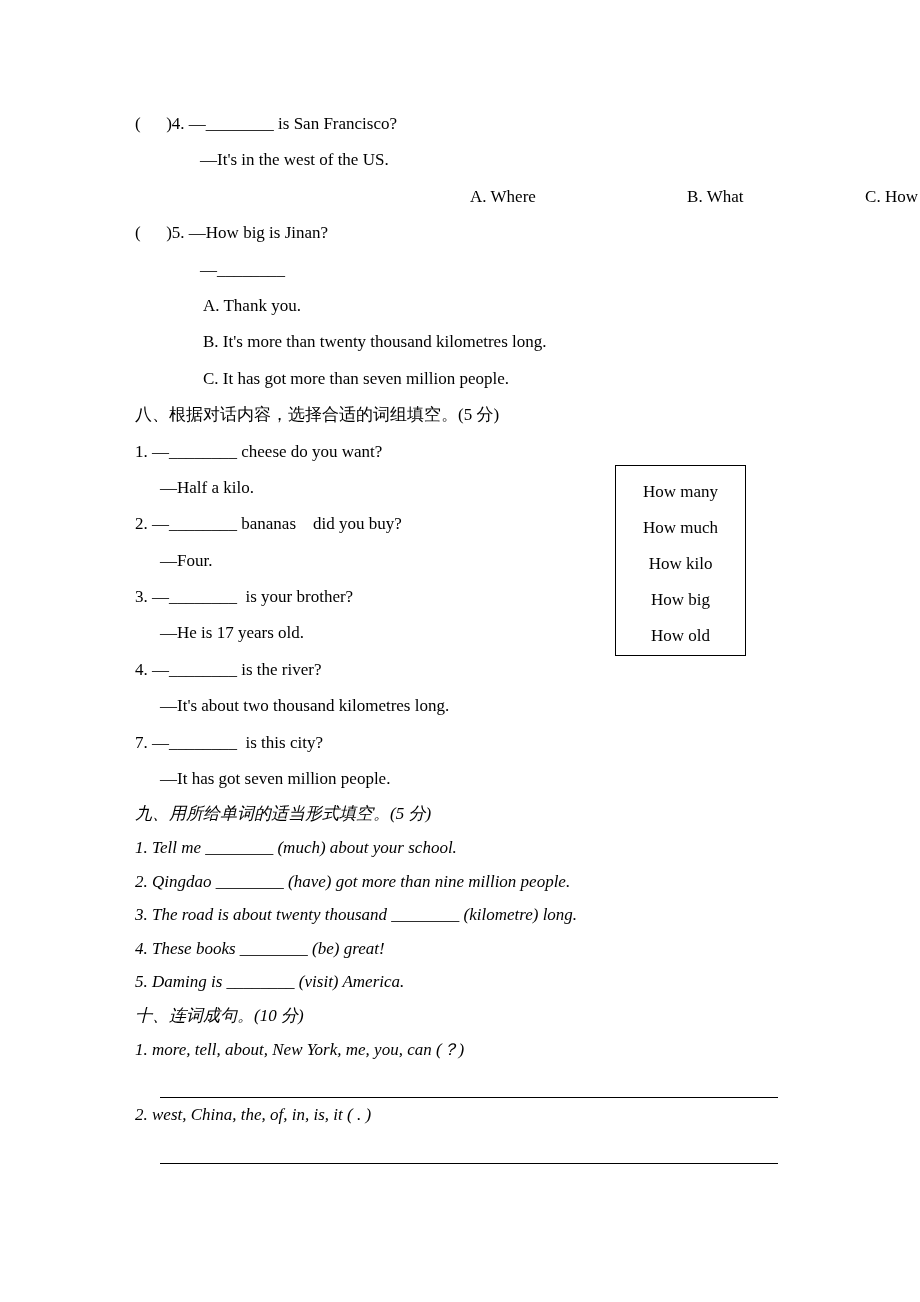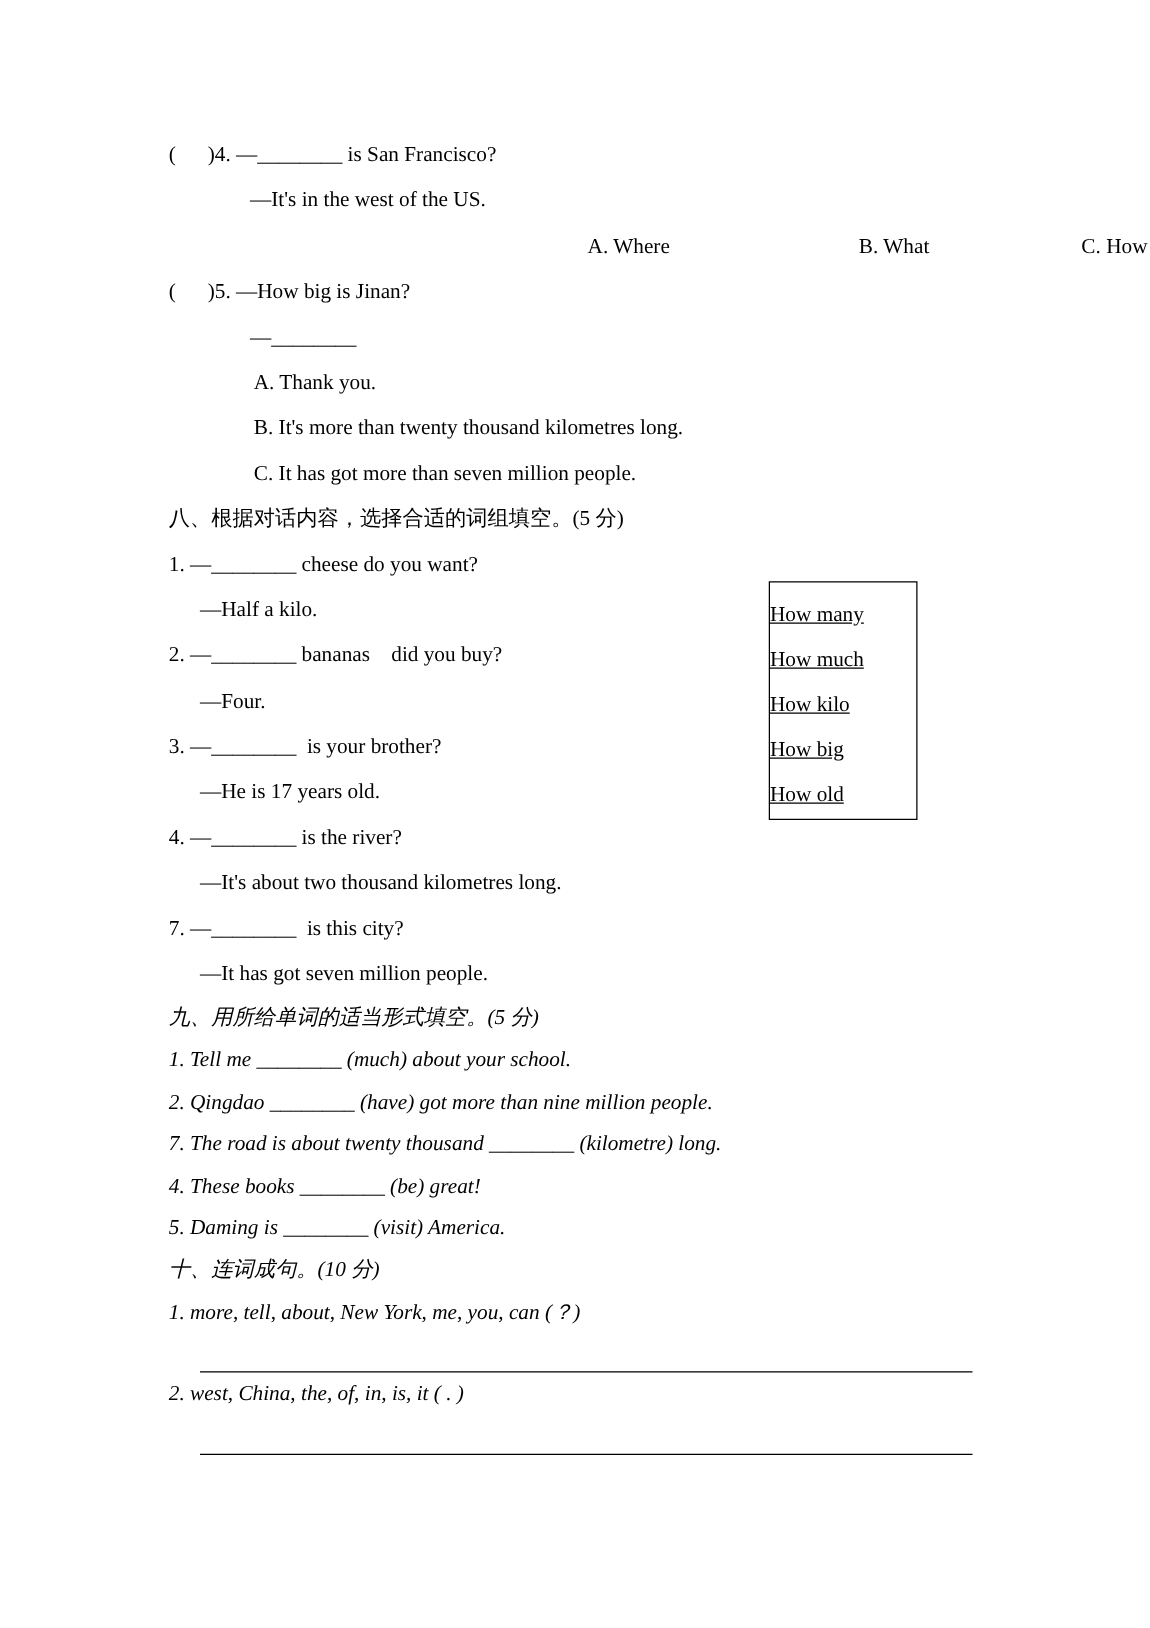--- a/index.html
+++ b/index.html
@@ -21,23 +21,23 @@
   }
   .tight { height:33.6px; line-height:33.6px;font-style:italic; }
   .indent-reply { padding-left:65px; }
   .indent-opt  { padding-left:68px;justify-content:flex-end; }
   .indent-sm   { padding-left:25px; }
   .opt-row { display:flex; }
   .opt-a { width:217px; }
   .opt-b { width:178px; }
   .word-box {
     position:absolute; left:615px; top:465px;
-    width:119px; height:191px;
+    width:131px; height:191px;
     border:1.5px solid #000;
-    padding-top:8px;text-decoration:underline;
+    text-align:center; padding-top:8px;
   }
   .wb-line { height:36px; line-height:36px; white-space:pre; }
   .answer-line {
     height:32px; width:618px; margin-left:25px;
     border-bottom:1px solid #000;
   }
 </style>
 </head>
 <body>
 
@@ -66,21 +66,21 @@
   <div class="line">3. —________  is your brother?</div>
   <div class="line indent-sm">—He is 17 years old.</div>
   <div class="line">4. —________ is the river?</div>
   <div class="line indent-sm">—It's about two thousand kilometres long.</div>
   <div class="line">7. —________  is this city?</div>
   <div class="line indent-sm">—It has got seven million people.</div>
 
   <div class="line tight">九、用所给单词的适当形式填空。(5 分)</div>
   <div class="line tight">1. Tell me ________ (much) about your school.</div>
   <div class="line tight">2. Qingdao ________ (have) got more than nine million people.</div>
-  <div class="line tight">7. The road is about twenty thousand ________ (kilometre) long.</div>
+  <div class="line tight">3. The road is about twenty thousand ________ (kilometre) long.</div>
   <div class="line tight">4. These books ________ (be) great!</div>
   <div class="line tight">5. Daming is ________ (visit) America.</div>
 
   <div class="line tight">十、连词成句。(10 分)</div>
   <div class="line tight">1. more, tell, about, New York, me, you, can (？)</div>
   <div class="answer-line"></div>
   <div class="line tight">2. west, China, the, of, in, is, it ( . )</div>
   <div class="answer-line"></div>
 
   <div class="word-box">

